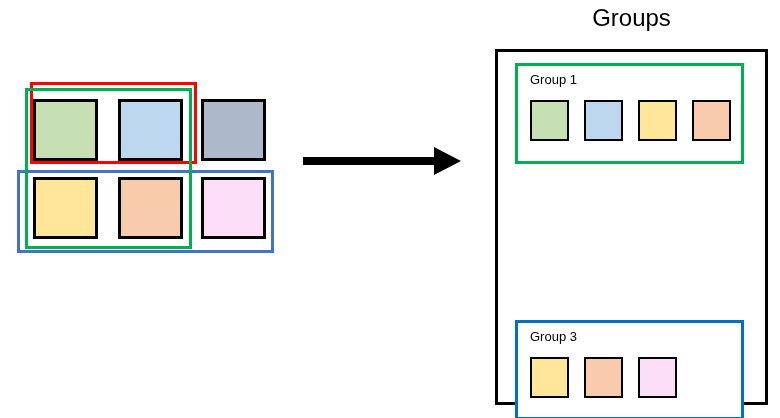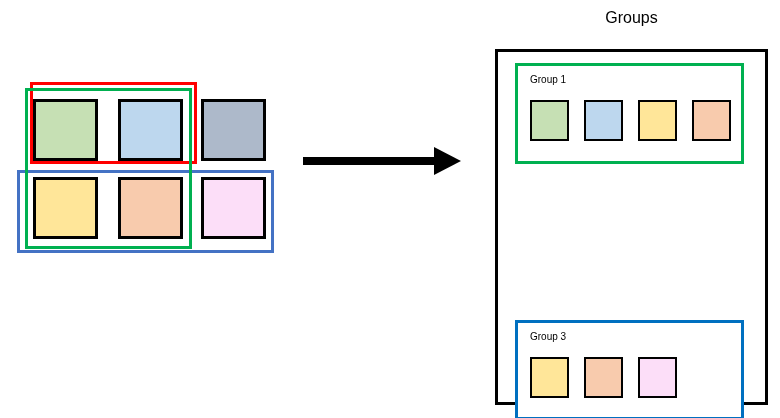--- a/index.html
+++ b/index.html
@@ -15,28 +15,28 @@
   .outline-rect { position: absolute; border: 3px solid #000; background: transparent; }
   #red-rect   { left: 30px; top: 82px;  width: 167px; height: 82px;  z-index: 2; }
   #blue-rect  { left: 17px; top: 170px; width: 257px; height: 83px;  z-index: 3; }
   #green-rect { left: 25px; top: 88px;  width: 167px; height: 161px; z-index: 4; }
 
   
   .arrow { position: absolute; left: 300px; top: 144px; z-index: 5; }
 
   
   .panel-title { position: absolute; left: 495px; top: 3px; width: 273px;
-                 text-align: center; font-size: 16px; line-height: 30px; }
+                 text-align: center; font-size: 24px; line-height: 30px; }
   .outer-box { position: absolute; left: 495px; top: 49px; width: 273px; height: 356px;
                border: 3px solid #000; background: #ffffff; }
   .group-box { position: absolute; left: 515px; width: 229px; border: 3px solid #000; background: #ffffff; }
   #group-box-0 { top: 63px;  height: 101px; }
   #group-box-1 { top: 177px; height: 100px; }
   #group-box-2 { top: 290px; height: 100px; margin-top: 30px; }
-  .group-label { margin: 6px 0 0 12px; font-size: 10px; line-height: 16px; }
+  .group-label { margin: 6px 0 0 12px; font-size: 13px; line-height: 16px; }
   .group-squares { display: flex; gap: 15px; margin: 12px 0 0 12px; }
 </style>
 </head>
 <body>
 
 <div class="canvas">
 
   <div id="left-squares">
       <div class="sq big" style="background-color: rgb(198, 224, 180); left: 33px; top: 99px;"></div>
       <div class="sq big" style="background-color: rgb(189, 215, 238); left: 118px; top: 99px;"></div>

